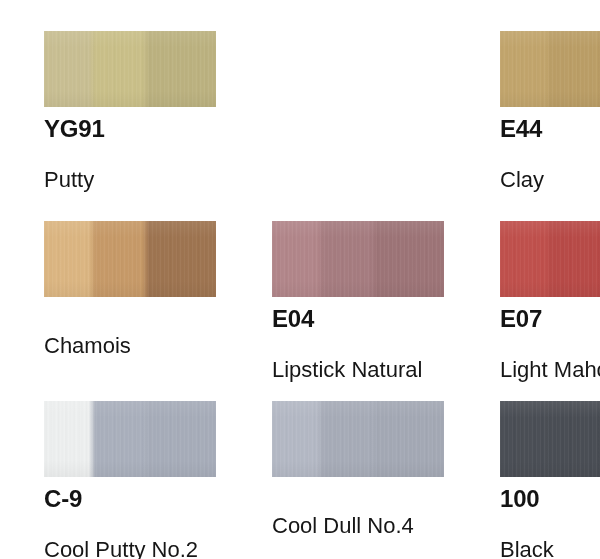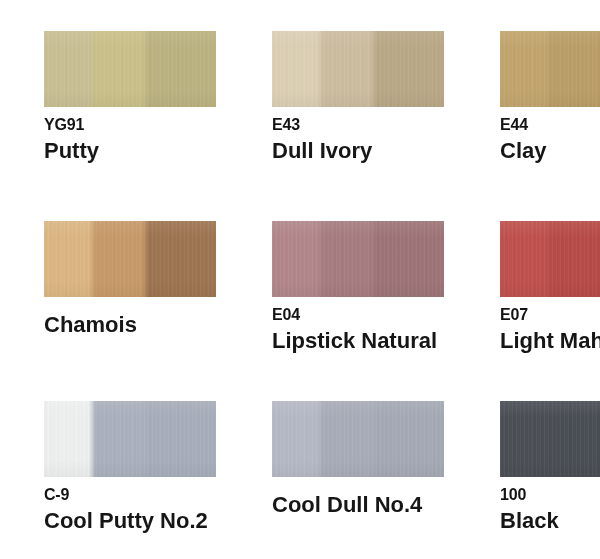--- a/index.html
+++ b/index.html
@@ -80,32 +80,32 @@
       rgba(255,255,255,0.0) 22%,
       rgba(0,0,0,0.0) 78%,
       rgba(0,0,0,0.035) 100%);
     pointer-events: none;
   }
 
   .labels {
     padding-top: 10px;
   }
   .code {
-    font-size: 16px;
+    font-size: 24px;
     font-weight: bold;
     line-height: 1.0;
     letter-spacing: -0.2px;
     color: #141414;
     white-space: nowrap;
   }
   .name {
     font-size: 22px;
-    font-weight: bold;
+    font-weight: normal;
     line-height: 1.0;
-    margin-top: 7px;
+    margin-top: 28px;
     color: #161616;
     white-space: nowrap;
   }
 </style>
 </head>
 <body>
 
 <div id="sheet">
   <div class="grid">
 
@@ -116,31 +116,20 @@
           <div class="bands" style="background: linear-gradient(90deg, rgb(201, 191, 147) 0%, rgb(201, 191, 147) 26%, rgb(202, 192, 137) 30%, rgb(202, 192, 137) 57%, rgb(188, 178, 128) 61%, rgb(188, 178, 128) 100%);"></div>
           <div class="grain"></div>
           <div class="sheen"></div>
         </div>
         <div class="labels">
           <div class="code">YG91</div>
           <div class="name">Putty</div>
         </div>
       </div>
 
-      <div class="cell c2">
-        <div class="swatch">
-          <div class="bands" style="background: linear-gradient(90deg, rgb(220, 207, 180) 0%, rgb(220, 207, 180) 26%, rgb(205, 189, 159) 30%, rgb(205, 189, 159) 57%, rgb(185, 168, 135) 61%, rgb(185, 168, 135) 100%);"></div>
-          <div class="grain"></div>
-          <div class="sheen"></div>
-        </div>
-        <div class="labels">
-          <div class="code">E43</div>
-          <div class="name">Dull Ivory</div>
-        </div>
-      </div>
 
       <div class="cell c3">
         <div class="swatch">
           <div class="bands" style="background: linear-gradient(90deg, rgb(194, 165, 108) 0%, rgb(194, 165, 108) 26%, rgb(187, 158, 102) 30%, rgb(187, 158, 102) 57%, rgb(178, 149, 96) 61%, rgb(178, 149, 96) 100%);"></div>
           <div class="grain"></div>
           <div class="sheen"></div>
         </div>
         <div class="labels">
           <div class="code">E44</div>
           <div class="name">Clay</div>

